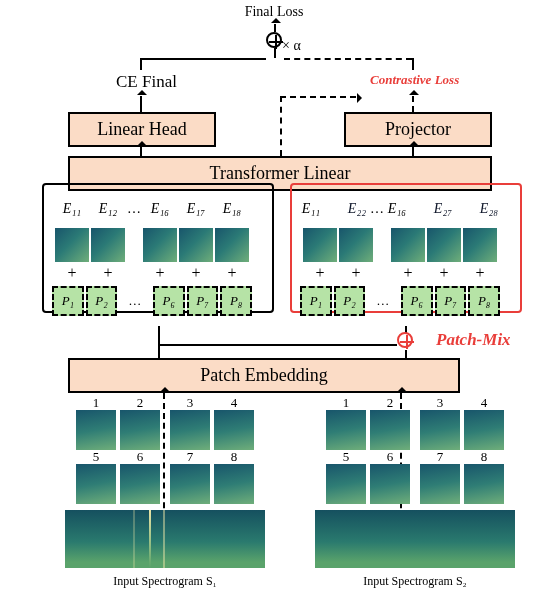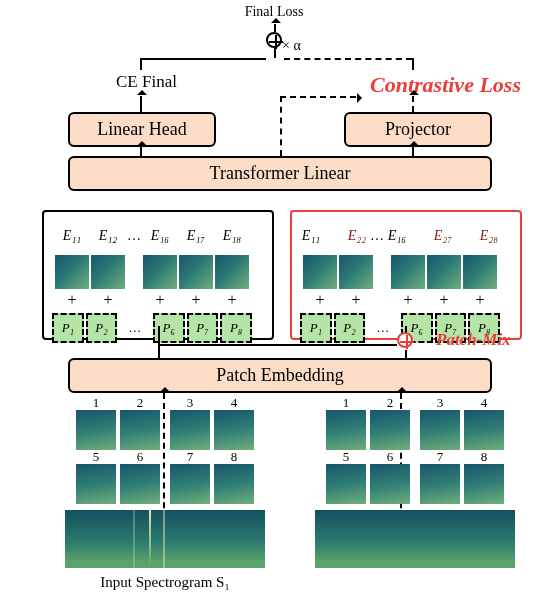--- a/index.html
+++ b/index.html
@@ -9,49 +9,49 @@
     height: 610px;
     position: relative;
     background: #fff;
   }
   .layer { position: absolute; }
 
   .title-final-loss { left: 0; right: 0; top: 4px; text-align: center; font-size: 14px; }
 
   .block {
     border: 2px solid #000;
-    border-radius: 6px;
+    border-radius: 0;
     background: #FBDCC6;
     text-align: center;
     font-size: 18px;
     padding: 5px 0;
     position: absolute;
   }
   .linearhead { left: 68px; top: 112px; width: 148px; }
   .projector  { left: 344px; top: 112px; width: 148px; }
   .encoder    { left: 68px; top: 156px; width: 424px; }
-  .patchemb   { left: 68px; top: 358px; width: 424px; }
+  .patchemb   { left: 68px; top: 358px; width: 392px; }
 
   .seq-box {
     position: absolute;
     border: 2px solid #000;
     border-radius: 4px;
     padding: 6px 20px 8px 8px;
     width: 232px;
     left: 42px;
-    top: 210px;
+    top: 183px;
     height: 130px;
   }
   .seq-box.red { border-color: #E93E3A; left: 290px; }
 
   .row { display: flex; justify-content: center; align-items: center; gap: 2px; height: 36px; }
   .row.plus { height: 20px; font-size: 16px; }
   .row.plus span { width: 34px; text-align: center; }
   .elabel { width: 34px; text-align: center; font-size: 14px; font-style: italic; }
-  .elabel.red { color: #7f1d1d; margin-left: 22px; }
+  .elabel.red { color: #0f172a; margin-left: 22px; }
   .tile {
     width: 34px; height: 34px;
     background: linear-gradient(135deg, #18556b 0%, #2b7a76 45%, #6fae7a 100%);
   }
   .tile.ghost { width: 14px; background: none; }
   .ell { width: 14px; text-align: center; font-size: 14px; }
   .pemb {
     width: 34px; height: 30px;
     border: 2px dashed #000;
     background: #B6E3A6;
@@ -77,21 +77,21 @@
     width: 200px; height: 58px; margin: 6px auto 0 auto;
     background: linear-gradient(180deg, #15505f 0%, #2a7a6e 55%, #5aa36b 90%);
     position: relative;
   }
   .spectro.s1::after {
     content: "";
     position: absolute; top: 0; bottom: 0; left: 42%;
     width: 2px; background: linear-gradient(180deg,#e8e3a6,#5aa36b);
     box-shadow: 14px 0 0 rgba(232,227,166,.5), -16px 0 0 rgba(232,227,166,.3);
   }
-  .caption { text-align: center; font-size: 15px; margin-top: 6px; }
+  .caption { text-align: center; font-size: 12px; margin-top: 6px; }
 
   
   .vline { position: absolute; width: 0; border-left: 2px solid #000; }
   .vline.dash { border-left: 2px dashed #000; }
   .hline { position: absolute; height: 0; border-top: 2px solid #000; }
   .arrow-up::before {
     content: ""; position: absolute; left: -5px; top: -1px;
     border: 5px solid transparent; border-bottom-color: #000;
     transform: translateY(-100%);
   }
@@ -108,21 +108,21 @@
   .oplus::before, .oplus::after {
     content: ""; position: absolute; background: #000;
   }
   .oplus::before { left: 7px; top: 1px; width: 2px; height: 14px; }
   .oplus::after  { top: 7px; left: 1px; height: 2px; width: 14px; }
   .oplus.red { border-color: #E93E3A; }
   .oplus.red::before, .oplus.red::after { background: #E93E3A; }
 
   .lbl-xalpha { position: absolute; left: 282px; top: 38px; font-size: 14px; }
   .lbl-ce     { position: absolute; left: 116px; top: 72px; font-size: 17px; }
-  .lbl-contrast { position: absolute; left: 370px; top: 72px; font-size: 22px; color:#E93E3A; font-style: italic; font-weight: bold; text-align: right; }
+  .lbl-contrast { position: absolute; left: 370px; top: 72px; font-size: 13px; color:#E93E3A; font-style: italic; font-weight: bold; text-align: right; }
   .lbl-patchmix { position: absolute; left: 436px; top: 330px; font-size: 17px; color:#E93E3A; font-style: italic; font-weight: bold; }
 
 </style>
 </head>
 <body>
 
 <div class="layer title-final-loss">Final Loss</div>
 
 <div class="oplus" style="left:266px; top:32px;"></div>
 <div class="lbl-xalpha">× α</div>
@@ -306,13 +306,14 @@
     <div class="sp-pair">
         <div class="sp">
           <div class="n">7</div>
         </div>
         <div class="sp">
           <div class="n">8</div>
         </div>
       </div>
   </div>
   <div class="spectro"></div>
+  <div class="caption">Input Spectrogram S₂</div>
 </div>
 
 </body></html>

